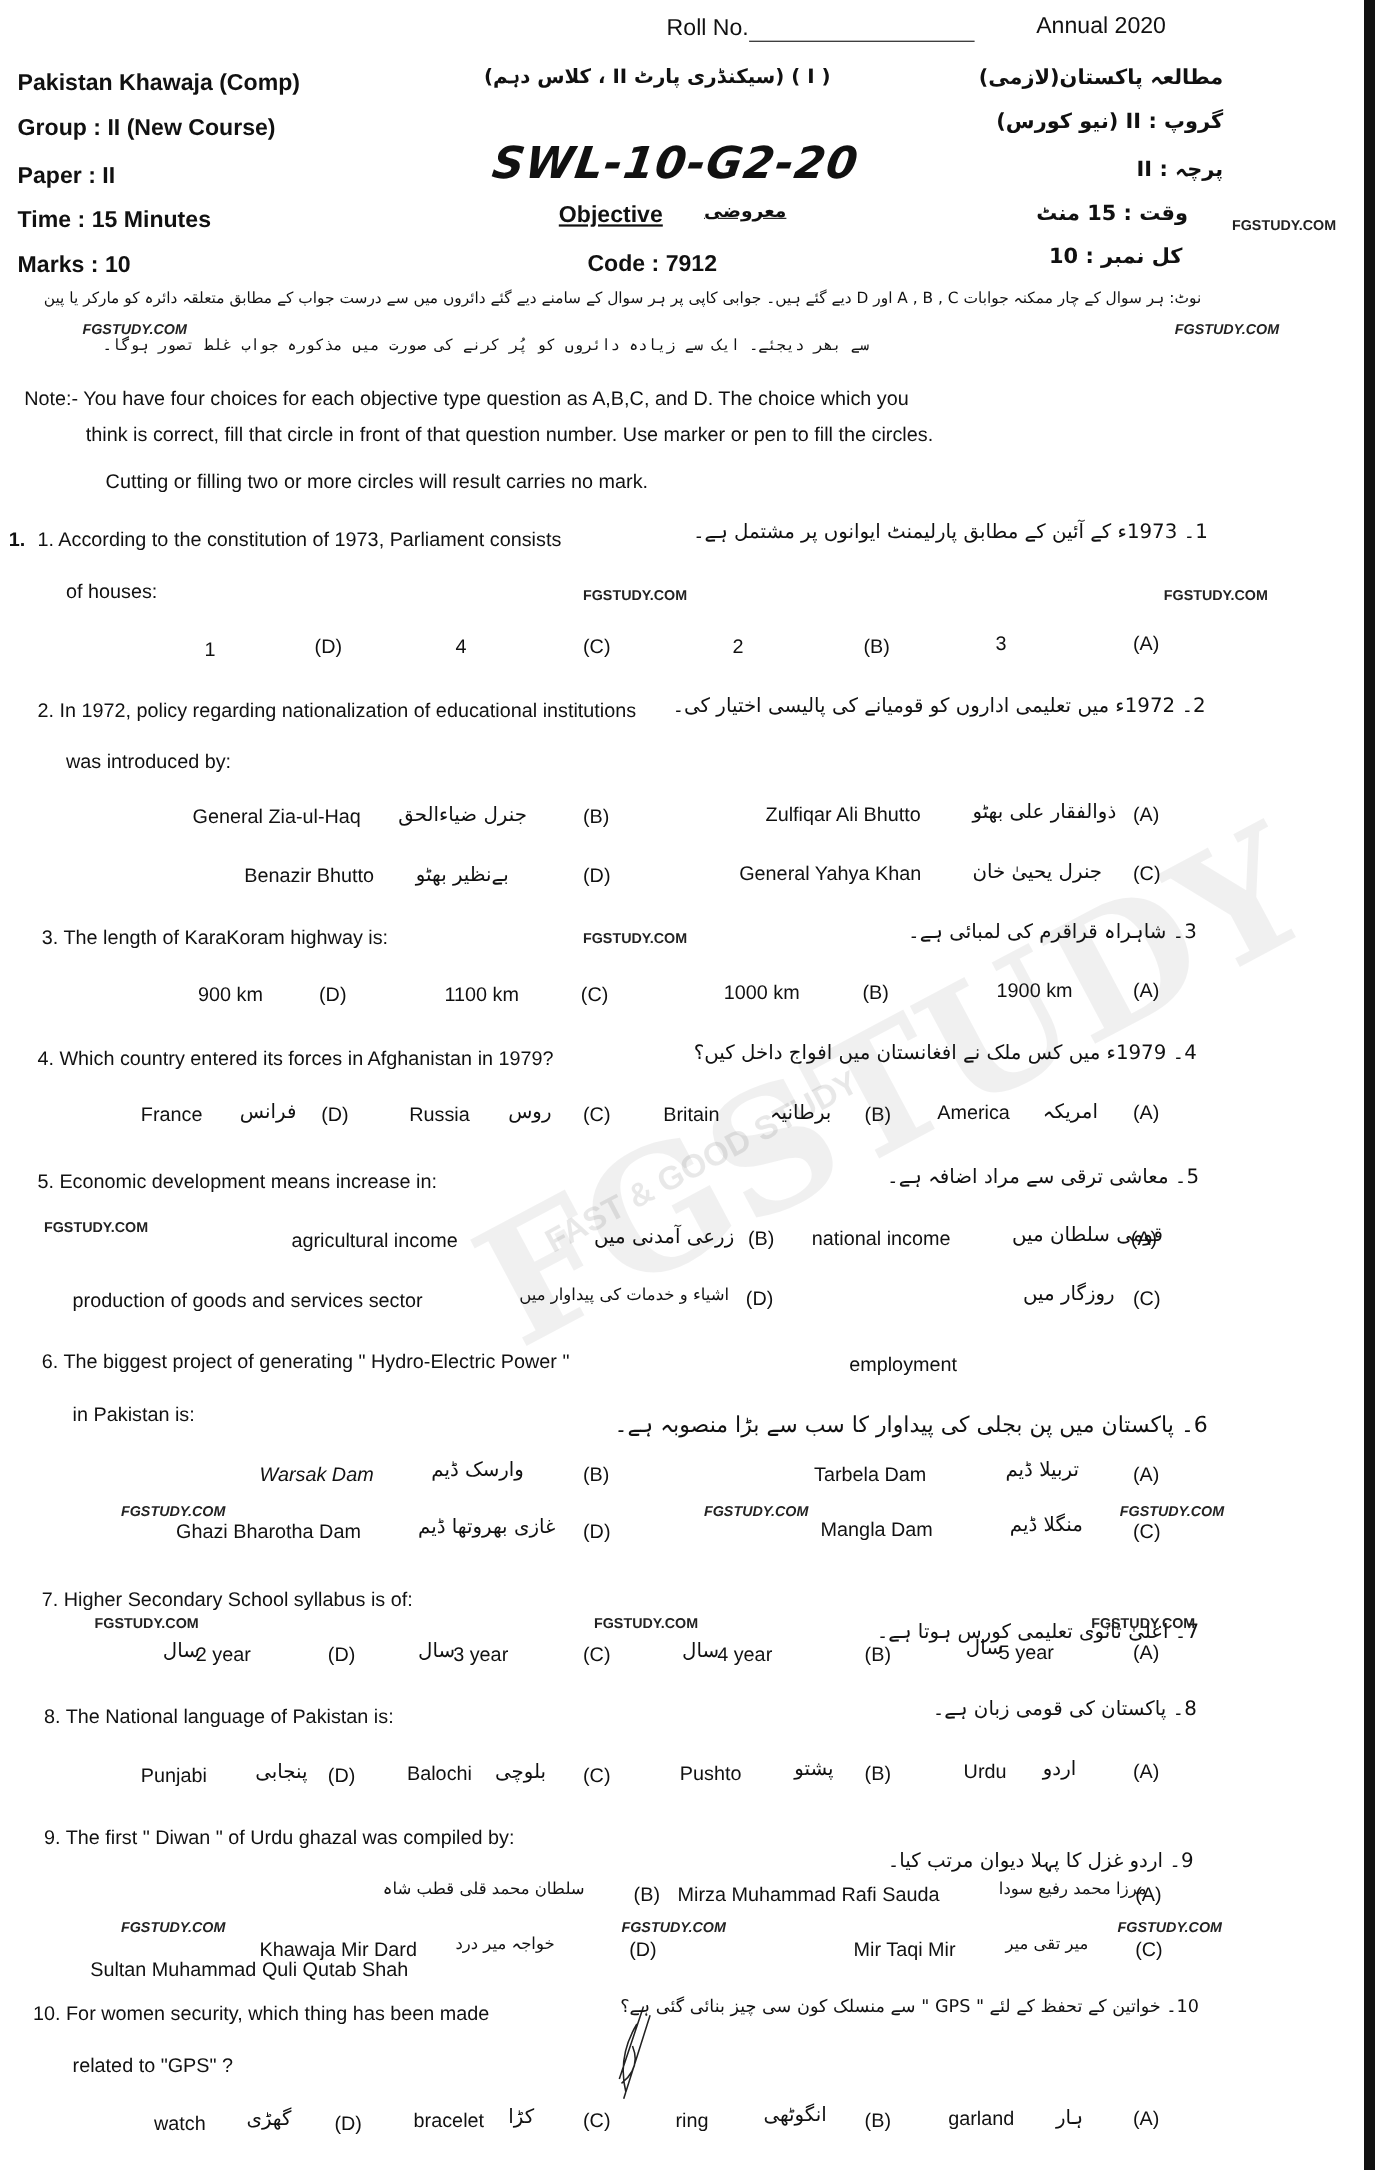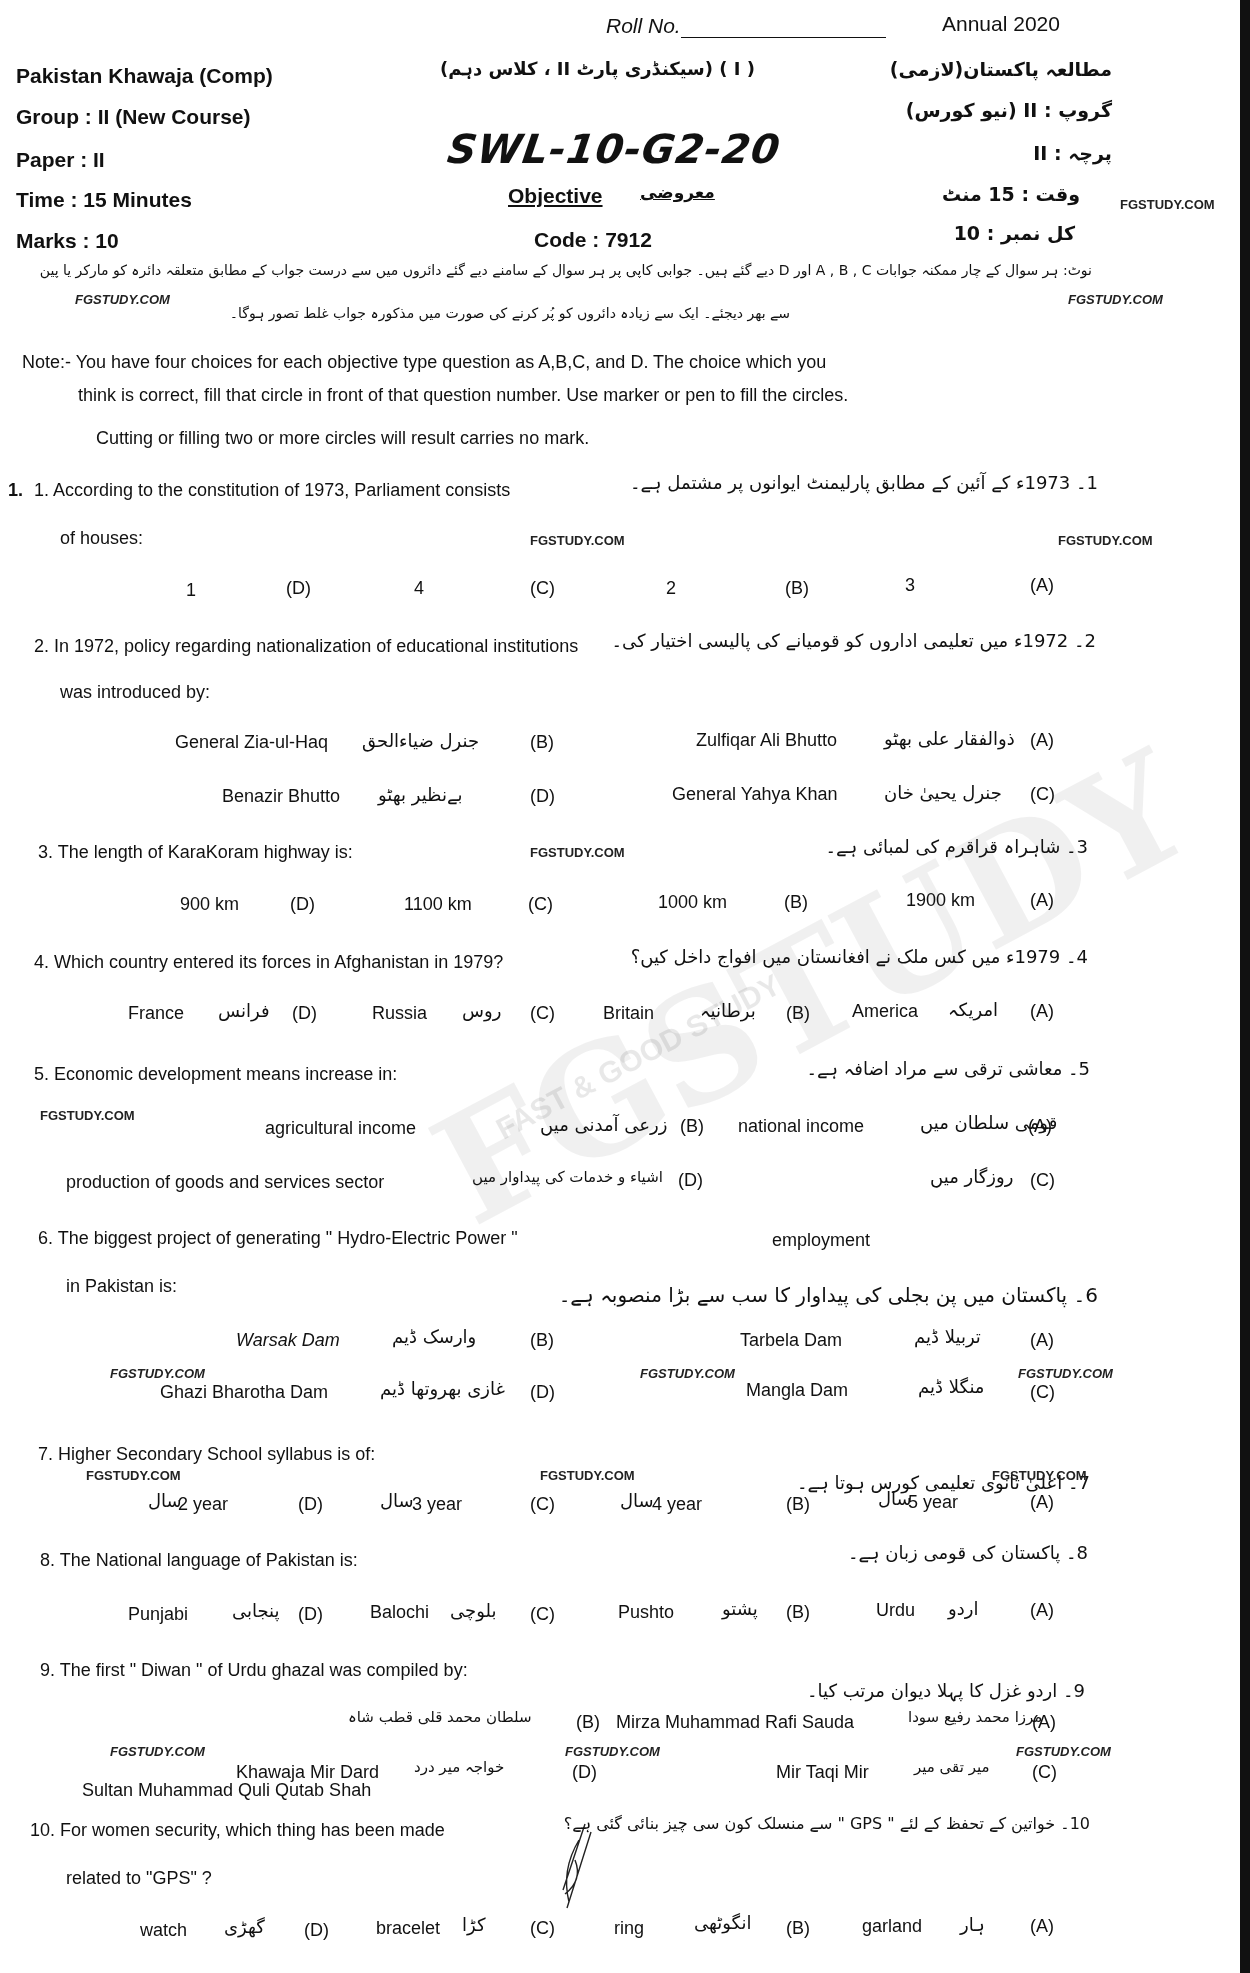--- a/index.html
+++ b/index.html
@@ -22,21 +22,21 @@
                transform:rotate(-28deg); }
   .sig { position:absolute; left:555px; top:1820px; width:40px; height:90px; }
 </style>
 </head>
 <body>
 
 <div class="rborder"></div>
 <div class="watermark">FGSTUDY</div>
 <div class="watermark2">FAST &amp; GOOD STUDY</div>
 
-<div class="abs" style="left:606px;top:14px;font-size:21px;font-style:italic;">
+<div class="abs" style="left:606px;top:14px;font-size:21px;">
   <span>Roll No.</span><span class="roll-line"></span>
 </div>
 <div class="abs" style="left:942px;top:12px;font-size:21px;">Annual 2020</div>
 
 <div class="abs hdr" style="left:16px;top:64px;">Pakistan Khawaja (Comp)</div>
 <div class="abs hdr" style="left:16px;top:105px;">Group : II  (New Course)</div>
 <div class="abs hdr" style="left:16px;top:148px;">Paper  :  II</div>
 <div class="abs hdr" style="left:16px;top:188px;">Time : 15 Minutes</div>
 <div class="abs hdr" style="left:16px;top:229px;">Marks : 10</div>
 
@@ -49,21 +49,21 @@
 <div class="abs ur bold" style="right:138px;top:58px;font-size:19px;">مطالعہ پاکستان(لازمی)</div>
 <div class="abs ur bold" style="right:138px;top:99px;font-size:19px;">گروپ : II  (نیو کورس)</div>
 <div class="abs ur bold" style="right:138px;top:142px;font-size:19px;">پرچہ : II</div>
 <div class="abs ur bold" style="right:170px;top:183px;font-size:19px;">وقت : 15 منٹ</div>
 <div class="abs wm" style="left:1120px;top:197px;">FGSTUDY.COM</div>
 <div class="abs ur bold" style="right:175px;top:222px;font-size:19px;">کل نمبر : 10</div>
 
 <div class="abs ur" style="right:158px;top:262px;font-size:14px;">نوٹ: ہر سوال کے چار ممکنہ جوابات A , B , C اور D دیے گئے ہیں۔ جوابی کاپی پر ہر سوال کے سامنے دیے گئے دائروں میں سے درست جواب کے مطابق متعلقہ دائرہ کو مارکر یا پین</div>
 <div class="abs wm" style="left:75px;top:292px;font-style:italic;">FGSTUDY.COM</div>
 <div class="abs wm" style="left:1068px;top:292px;font-style:italic;">FGSTUDY.COM</div>
-<div class="abs ur" style="right:460px;top:305px;font-size:14px;">سے بھر دیجئے۔ ایک سے زیادہ دائروں کو پُر کرنے کی صورت میں مذکورہ جواب غلط تصور ہوگا۔</div>
+<div class="abs ur" style="right:460px;top:305px;font-size:14px;font-family:Liberation Mono, monospace;">سے بھر دیجئے۔ ایک سے زیادہ دائروں کو پُر کرنے کی صورت میں مذکورہ جواب غلط تصور ہوگا۔</div>
 <div class="abs" style="left:22px;top:352px;font-size:18px;">Note:- You have four choices for each objective type question as A,B,C, and D. The choice which you</div>
 <div class="abs" style="left:78px;top:385px;font-size:18px;">think is correct, fill that circle in front of that question number. Use marker or pen to fill the circles.</div>
 <div class="abs" style="left:96px;top:428px;font-size:18px;">Cutting or filling two or more circles will result carries no mark.</div>
 
 <div class="abs q bold" style="left:8px;top:480px;">1.</div>
 <div class="abs q" style="left:34px;top:480px;">1. According to the constitution of 1973, Parliament consists</div>
 <div class="abs q ur" style="right:152px;top:472px;">1۔ 1973ء کے آئین کے مطابق پارلیمنٹ ایوانوں پر مشتمل ہے۔</div>
 <div class="abs q" style="left:60px;top:528px;">of houses:</div>
 <div class="abs wm" style="left:530px;top:533px;">FGSTUDY.COM</div>
 <div class="abs wm" style="left:1058px;top:533px;">FGSTUDY.COM</div>

